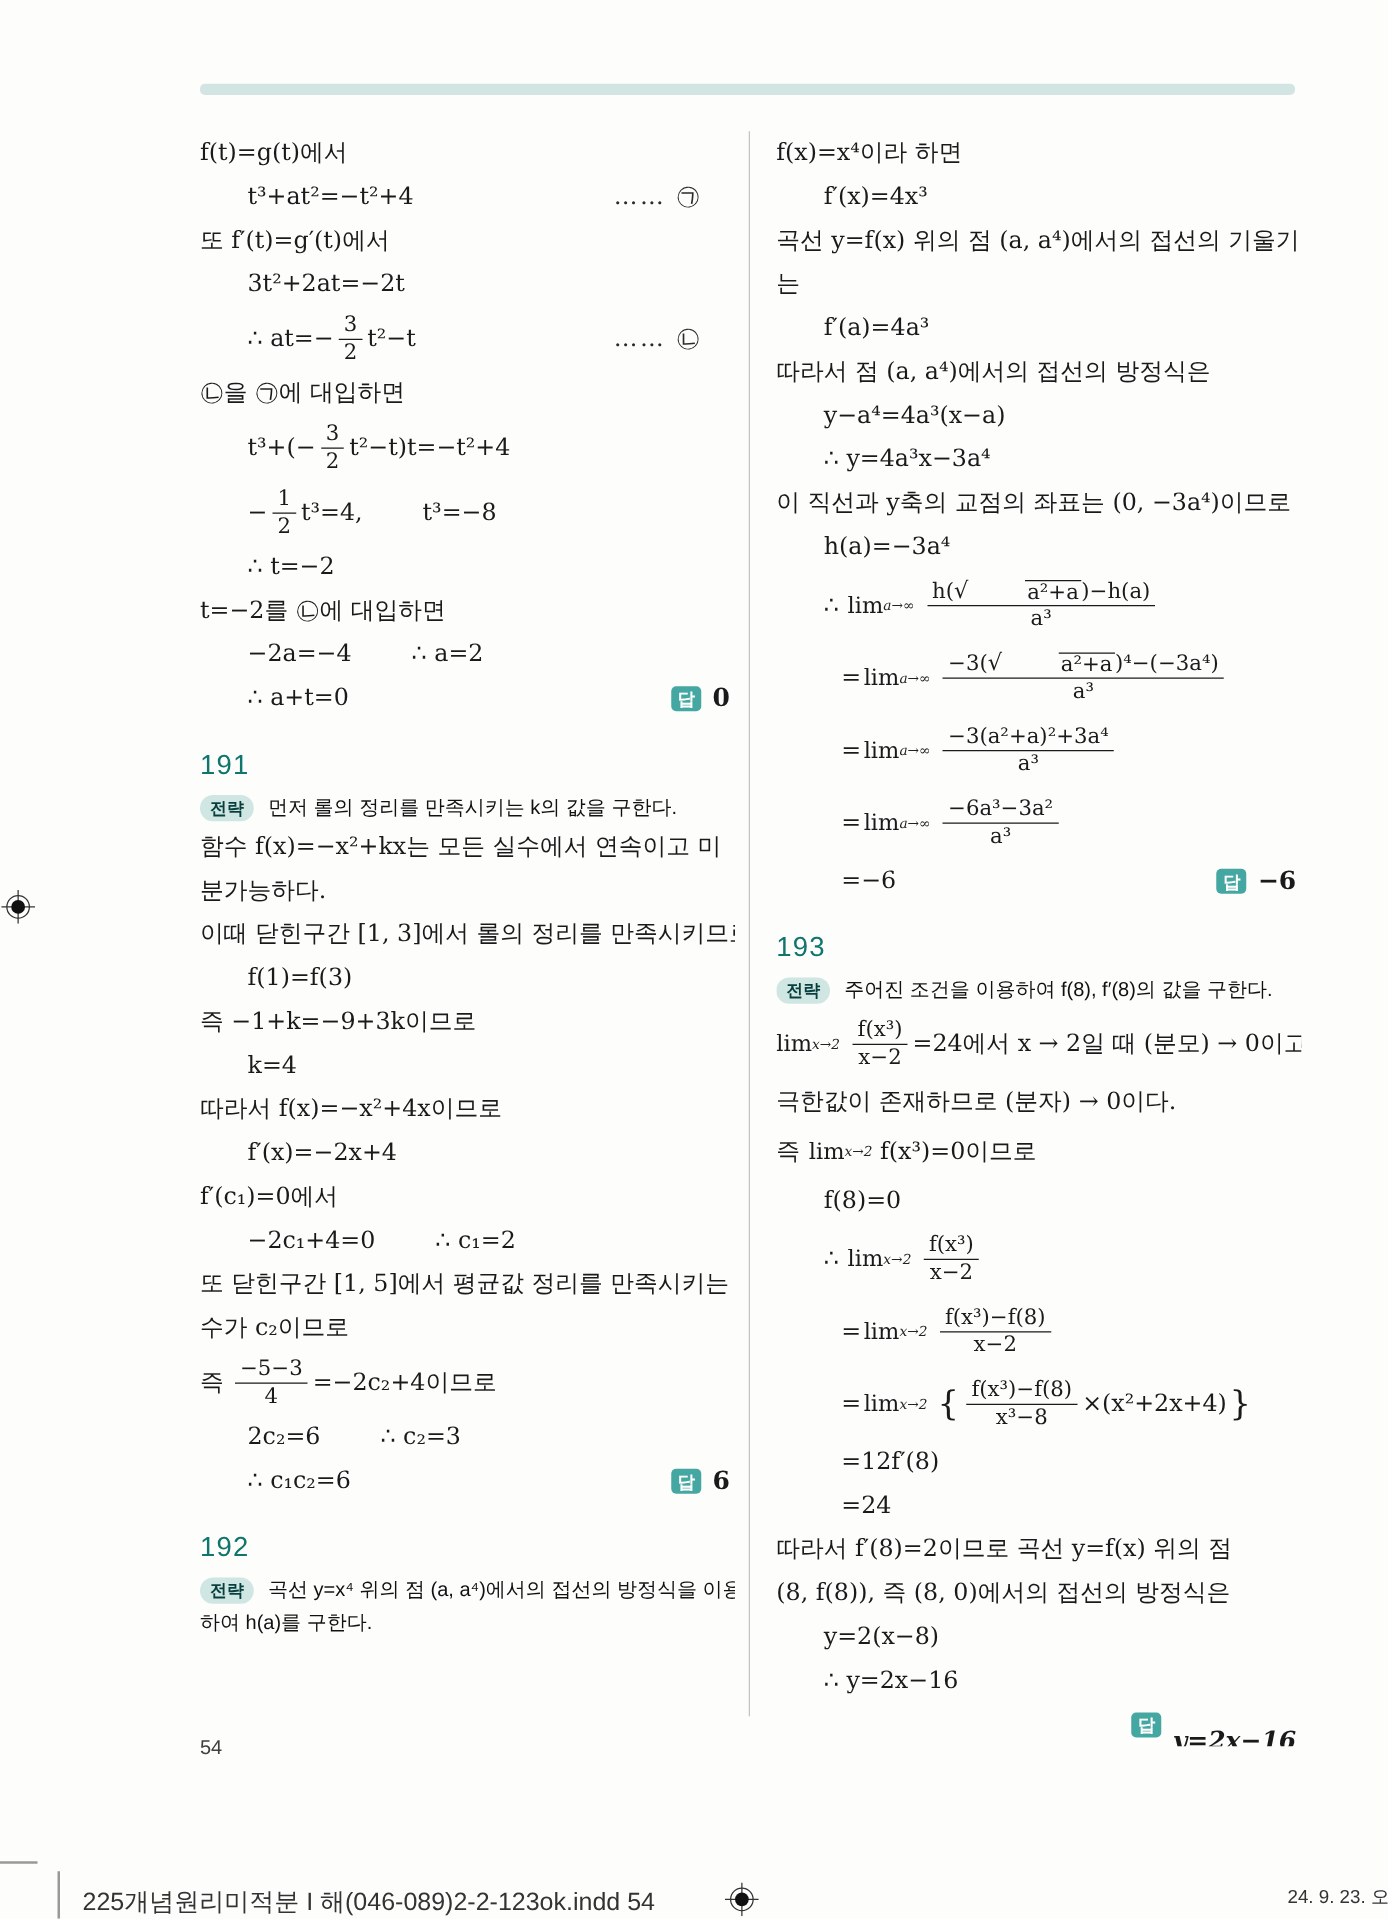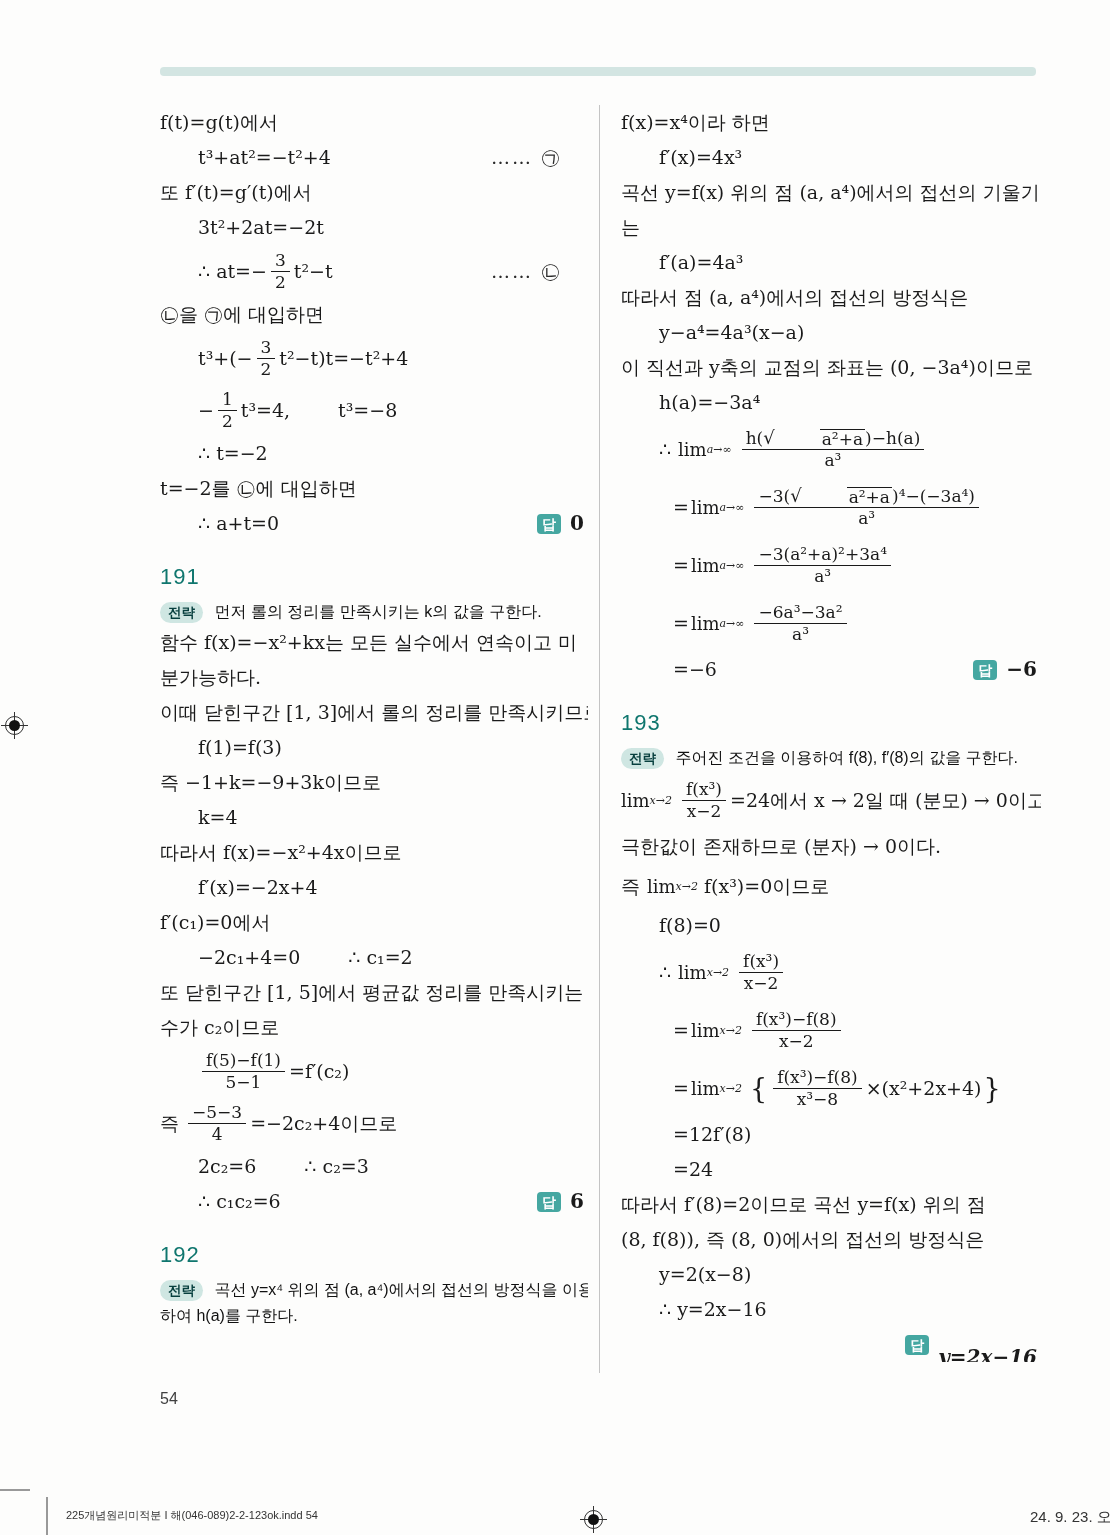--- a/index.html
+++ b/index.html
@@ -68,21 +68,21 @@
     font-family:"Liberation Sans",sans-serif;
     font-weight:700;font-size:14px;line-height:20px;height:20px;
     padding:0 5px;border-radius:4px;margin-right:9px;
   }
   .answer-val{font-family:"DejaVu Serif","Liberation Serif",serif;font-weight:700;font-size:20px;}
   .answer-val.it{font-style:italic;margin-top:26px;}
 
   .page-number{position:absolute;left:160px;top:1390px;font-size:16px;color:#404040;font-family:Liberation Sans, sans-serif;}
   .footer-line-h{position:absolute;left:0;top:1489px;width:30px;height:2px;background:#999;}
   .footer-line-v{position:absolute;left:46px;top:1497px;width:2px;height:38px;background:#999;}
-  .footer-text{position:absolute;left:66px;top:1508px;font-size:11px;color:#333;white-space:nowrap;}
+  .footer-text{position:absolute;left:66px;top:1508px;font-size:20px;color:#333;white-space:nowrap;}
   .footer-date{position:absolute;left:1030px;top:1508px;font-size:15px;color:#333;white-space:nowrap;}
   .regmark{position:absolute;}
   .regmark.left{left:1px;top:712px;}
   .regmark.bottom{left:580px;top:1506px;}
 </style>
 </head>
 <body>
 
 <div class="topbar"></div>
 <div class="divider"></div>
@@ -132,20 +132,24 @@
           <span class="den">2</span>
         </span>
         <span>t³=4,</span>
         <span class="gap-l">t³=−8</span>
     </span>
   </div>
 
   <div class="ln i1">∴ t=−2</div>
   <div class="ln">t=−2를 ㉡에 대입하면</div>
 
+  <div class="ln i1">
+    <span>−2a=−4</span>
+    <span class="gap-l">∴ a=2</span>
+  </div>
 
   <div class="ln ansline">
     <span style="padding-left:38px">∴ a+t=0</span>
     <span class="ansgroup">
       <span class="answer-badge">답</span>
       <span class="answer-val">0</span>
     </span>
   </div>
 
   <div class="prob-num">191</div>
@@ -165,29 +169,20 @@
   <div class="ln">f′(c₁)=0에서</div>
 
   <div class="ln i1">
     <span>−2c₁+4=0</span>
     <span class="gap-l">∴ c₁=2</span>
   </div>
 
   <div class="ln">또 닫힌구간 [1, 5]에서 평균값 정리를 만족시키는 실</div>
   <div class="ln">수가 c₂이므로</div>
 
-  <div class="ln t1">
-    <span class="eqgroup" style="margin-left:38px">
-      <span class="frac">
-          <span class="num">f(5)−f(1)</span>
-          <span class="den">5−1</span>
-        </span>
-        <span>=f′(c₂)</span>
-    </span>
-  </div>
 
   <div class="ln t1">
     <span class="eqgroup">
       <span class="pre">즉</span>
         <span class="frac">
           <span class="num">−5−3</span>
           <span class="den">4</span>
         </span>
         <span>=−2c₂+4이므로</span>
     </span>
@@ -216,20 +211,21 @@
 
 <div class="col col-right">
 
   <div class="ln">f(x)=x⁴이라 하면</div>
   <div class="ln i1">f′(x)=4x³</div>
   <div class="ln">곡선 y=f(x) 위의 점 (a, a⁴)에서의 접선의 기울기</div>
   <div class="ln">는</div>
   <div class="ln i1">f′(a)=4a³</div>
   <div class="ln">따라서 점 (a, a⁴)에서의 접선의 방정식은</div>
   <div class="ln i1">y−a⁴=4a³(x−a)</div>
+  <div class="ln i1">∴ y=4a³x−3a⁴</div>
   <div class="ln">이 직선과 y축의 교점의 좌표는 (0, −3a⁴)이므로</div>
   <div class="ln i1">h(a)=−3a⁴</div>
 
   <div class="ln t2">
     <span class="eqgroup" style="margin-left:38px">
       <span class="pre">∴</span>
       <span class="lim">
           <span class="limword">lim</span>
           <span class="limsub">a→∞</span>
         </span>

